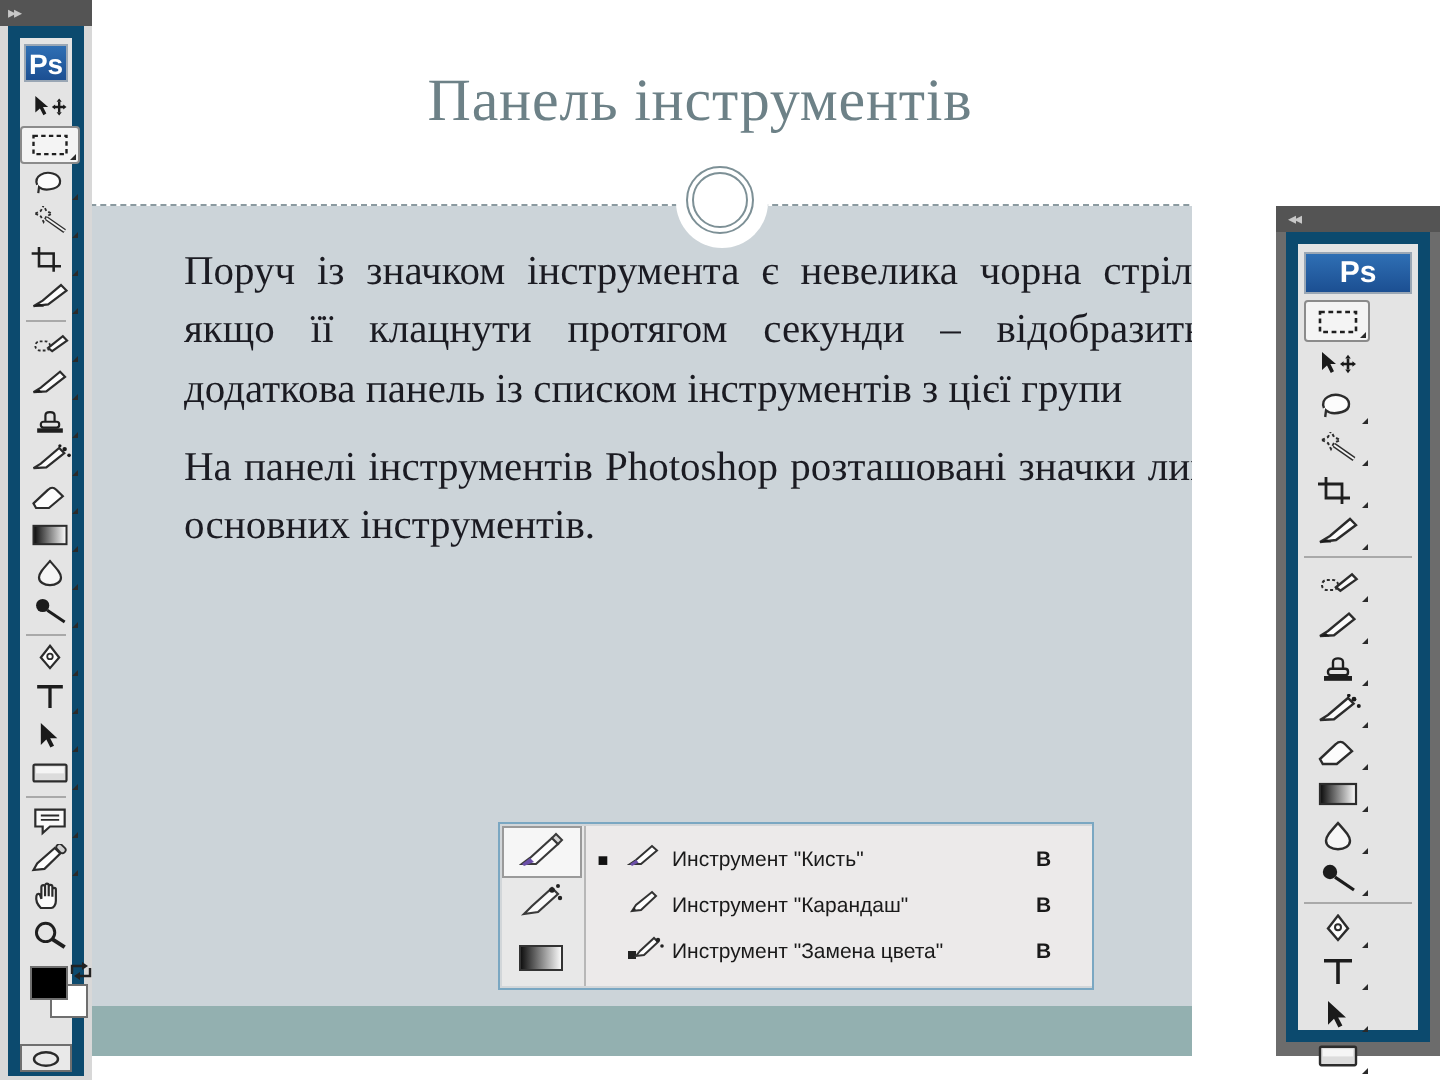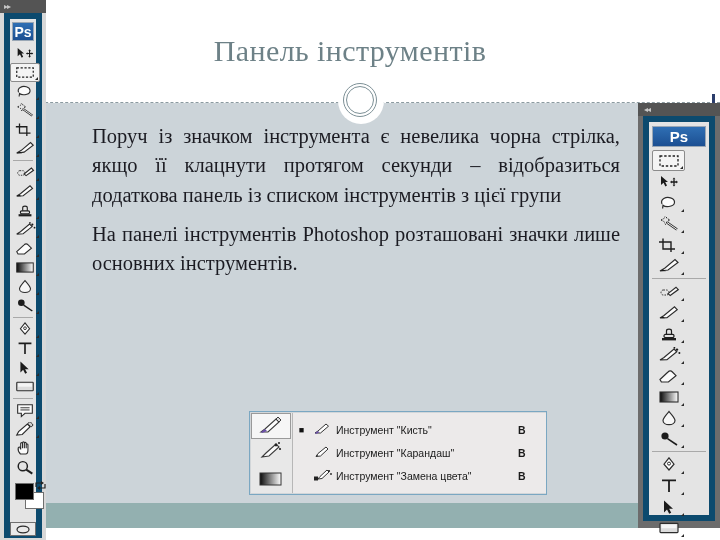--- a/index.html
+++ b/index.html
@@ -4,21 +4,21 @@
 <style>
   html,body{margin:0;padding:0;}
   body{
     width:720px;height:540px;overflow:hidden;
     background:#ffffff;
     font-family:"Liberation Serif", serif;
     position:relative;
   }
 
   
-  #slide{position:absolute;left:0;top:0;width:720px;height:540px;background:#ffffff;overflow:hidden;}
+  #slide{position:absolute;left:0;top:0;width:596px;height:540px;background:#ffffff;overflow:hidden;}
 
   
   #slide-top{position:absolute;left:0;top:0;width:720px;height:108px;background:#ffffff;}
 
   
   #slide-body{position:absolute;left:0;top:103px;width:720px;height:400px;background:#ccd4d9;}
 
   
   #slide-footer{position:absolute;left:0;top:503px;width:720px;height:25px;background:#93b0b0;}
   

